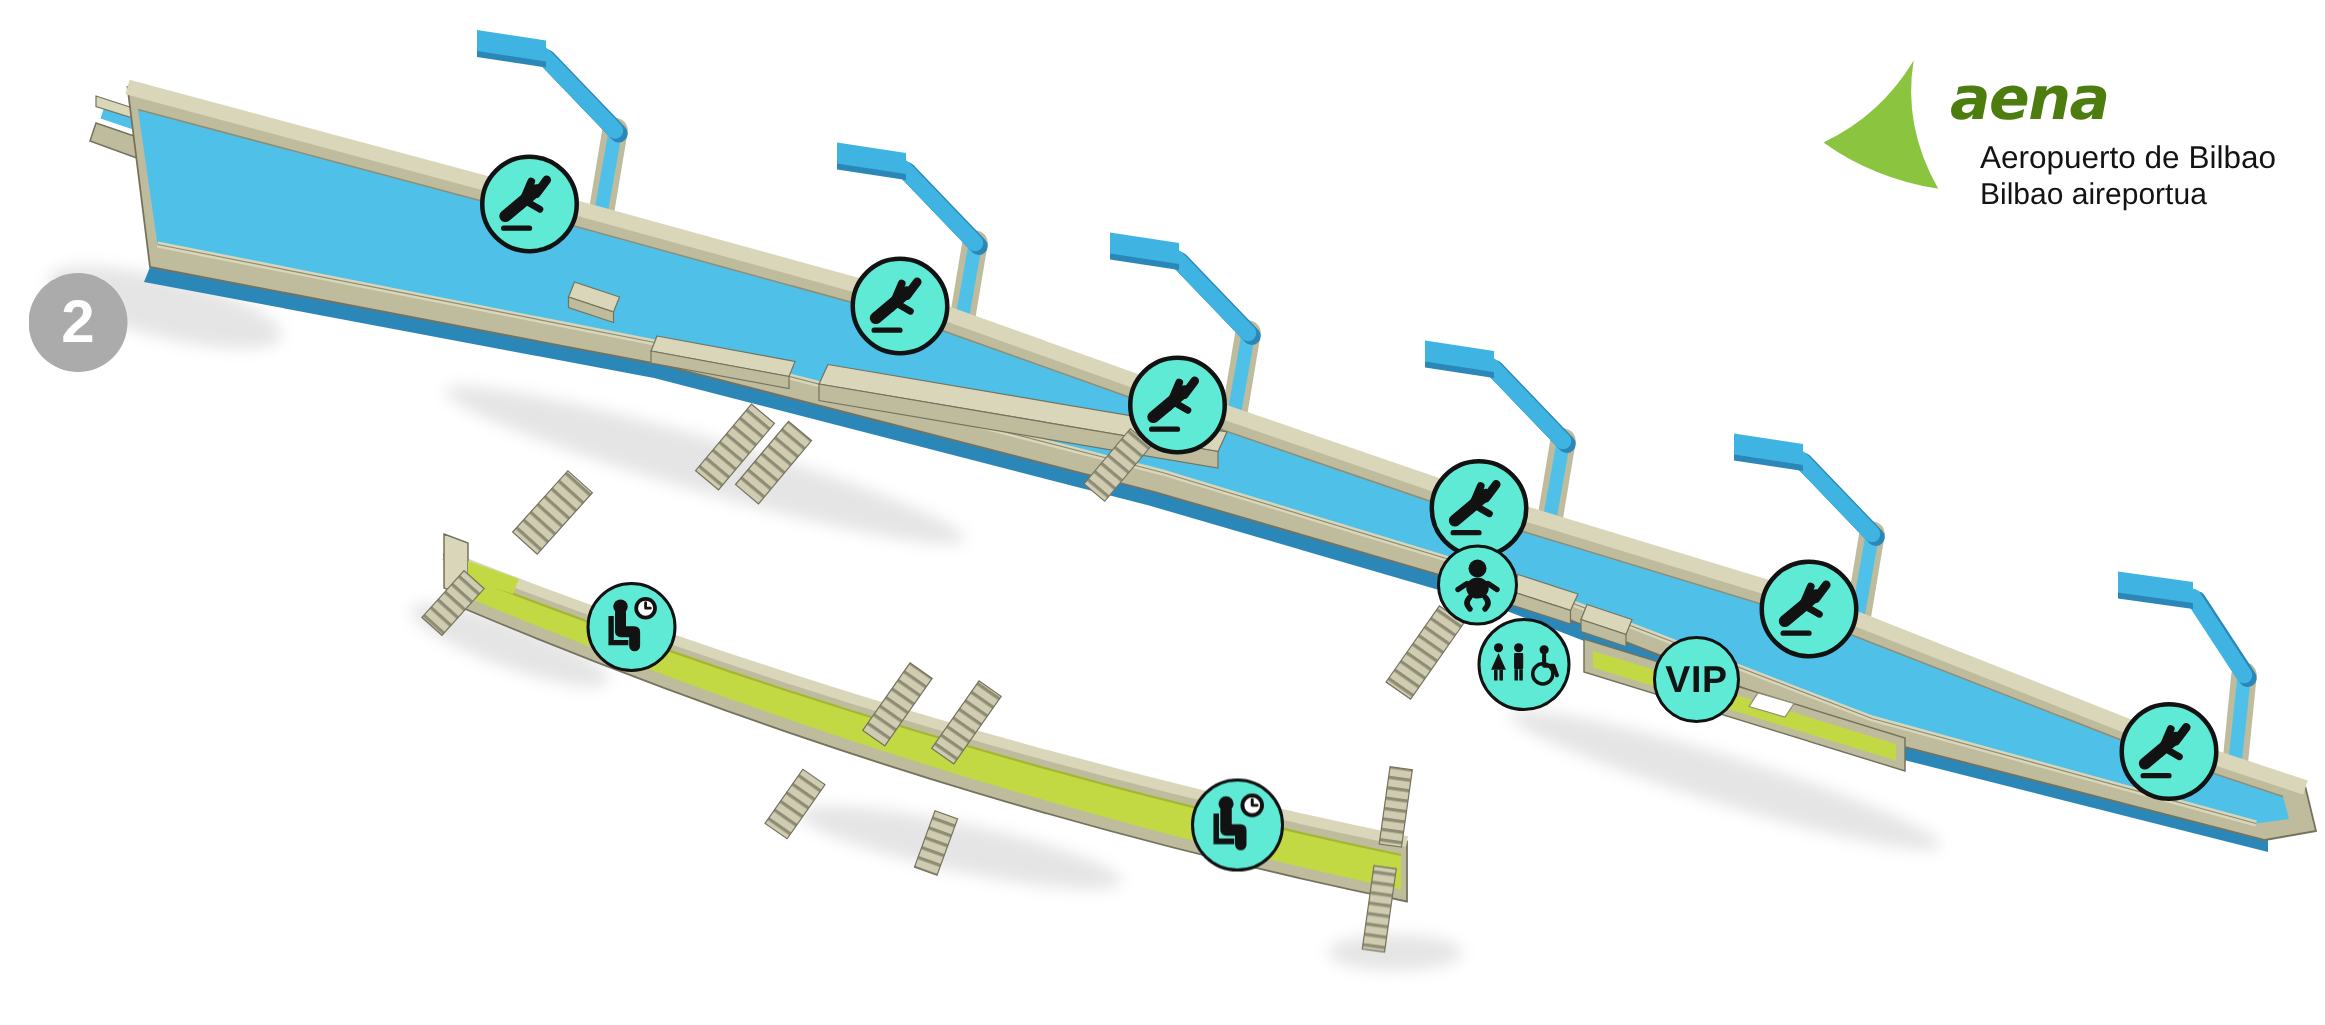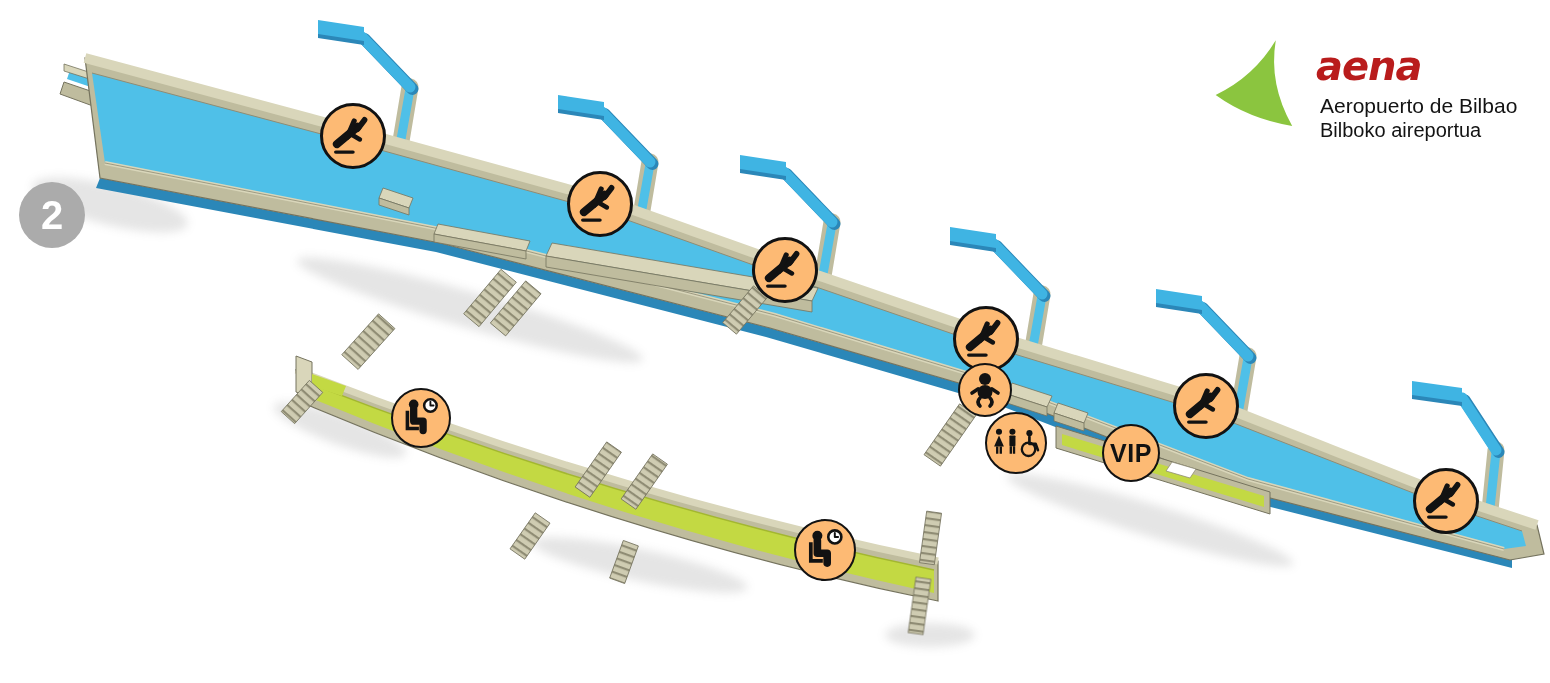--- a/index.html
+++ b/index.html
@@ -6,34 +6,34 @@
     --floor-blue:#4FC0E8; --bridge-blue:#3FB4E3; --blue-dark:#2B87B8;
     --wall-tan:#BFBC9E; --wall-tan-light:#D9D6BA; --wall-tan-dark:#8F8C74;
     --outline:#75735E; --walkway-green:#C3D943; --walkway-green-dark:#A3B730;
     --badge-gray:#ABABAB; --aena-green:#8BC53F; --icon-ink:#121212;
   }
   html,body{margin:0;padding:0;}
   body{background:#fff;font-family:"Liberation Sans",sans-serif;}
   .stage{position:relative;width:1550px;height:683px;background:#fff;overflow:hidden;}
   .map-svg{position:absolute;left:0;top:0;}
   
-  .badge{position:absolute;background:#fdba74;border:3px solid var(--icon-ink);border-radius:50%;
+  .badge{position:absolute;background:#5eead4;border:3px solid var(--icon-ink);border-radius:50%;
          box-sizing:border-box;display:flex;align-items:center;justify-content:center;}
   .badge.thin{border-width:2.5px;}
   .badge svg{display:block;}
   .vip-label{font-family:"Liberation Sans",sans-serif;font-weight:bold;font-size:25px;
              letter-spacing:.5px;color:var(--icon-ink);}
   .floor-badge{position:absolute;background:var(--badge-gray);border-radius:50%;
                display:flex;align-items:center;justify-content:center;}
   .floor-badge span{color:#fff;font-weight:bold;font-size:40px;font-family:"Liberation Sans",sans-serif;}
   
   .logo{position:absolute;left:1212px;top:32px;width:330px;height:120px;}
   .logo-mark{position:absolute;left:0;top:4px;}
-  .logo-brand{position:absolute;left:104px;top:14px;font-family:"DejaVu Sans",sans-serif;
-              font-weight:bold;font-style:italic;font-size:40px;line-height:1;color:#b91c1c;letter-spacing:-1px;}
+  .logo-brand{position:absolute;left:88px;top:14px;font-family:"DejaVu Sans",sans-serif;
+              font-weight:bold;font-style:italic;font-size:40px;line-height:1;color:#4d7c0f;letter-spacing:-1px;}
   .logo-line1{position:absolute;left:108px;top:62px;font-size:21px;font-weight:normal;color:#131313;white-space:nowrap;}
   .logo-line2{position:absolute;left:108px;top:87px;font-size:20px;font-weight:normal;color:#131313;white-space:nowrap;}
 </style>
 </head>
 <body>
 
 <div class="stage">
 
   <svg class="map-svg" width="1550" height="683" viewBox="0 0 1550 683">
     <defs>
@@ -303,16 +303,16 @@
   <div class="floor-badge" style="left:19px;top:182px;width:66px;height:66px;">
     <span>2</span>
   </div>
 
   <div class="logo">
     <svg class="logo-mark" width="82" height="96" viewBox="0 0 90 100">
       <path d="M4,62 Q46,42 70,2 Q62,50 88,96 Q40,88 4,62 Z" fill="var(--aena-green)"></path>
     </svg>
     <div class="logo-brand">aena</div>
     <div class="logo-line1">Aeropuerto de Bilbao</div>
-    <div class="logo-line2">Bilboko aireportua</div>
+    <div class="logo-line2">Bilbao aireportua</div>
   </div>
 
 </div>
 
 </body></html>

